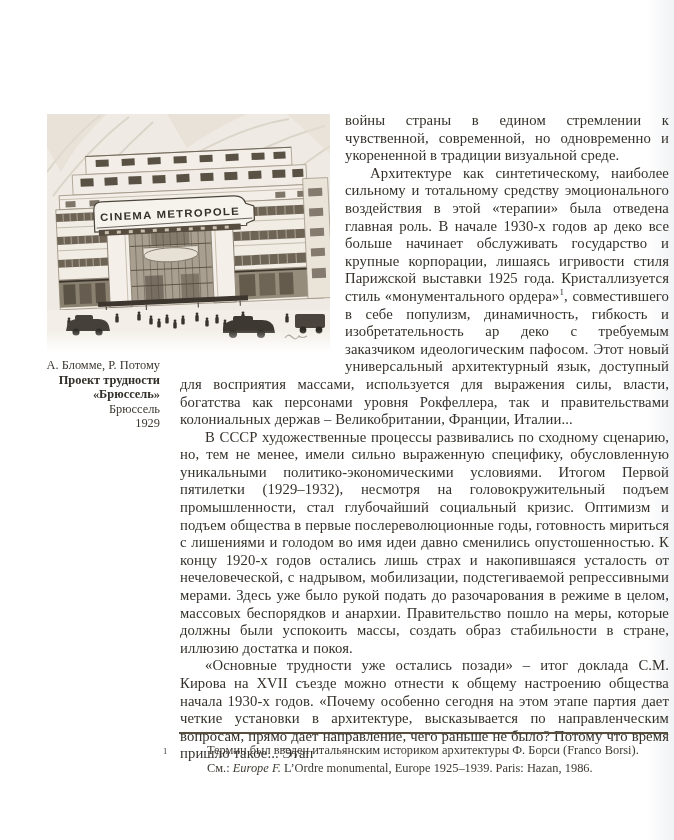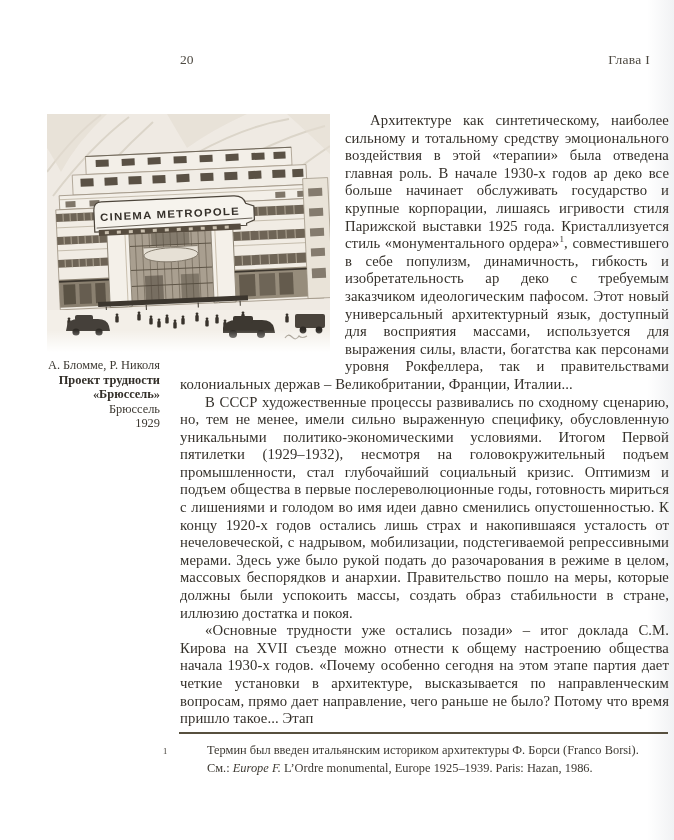--- a/index.html
+++ b/index.html
@@ -36,24 +36,20 @@
     font-size:12.4px;line-height:17.8px;color:#3d3932;}
   .fn-marker{width:44px;font-size:8.5px;padding-top:1px;}
   .fn-text{flex:1;}
   .fn-text i{font-style:italic;}
 </style>
 </head>
 <body>
 
 <div class="page">
 
-  <div class="running-head">
-    <span class="page-number">20</span>
-    <span class="chapter-title">Глава I</span>
-  </div>
 
   <div class="figure">
     <svg viewBox="0 0 283 238" width="283" height="238">
       <defs>
         <linearGradient id="fadeBottom" x1="0" y1="0" x2="0" y2="1">
           <stop offset="0" stop-color="#ffffff" stop-opacity="0"></stop>
           <stop offset="1" stop-color="#ffffff" stop-opacity="1"></stop>
         </linearGradient>
         <g id="fig">
           <circle cx="0" cy="-7.2" r="1.4"></circle>
@@ -307,29 +303,30 @@
           <circle cx="272" cy="216" r="3.4" fill="#2e2a25"></circle>
       </g>
 
       <path d="M238,224 q3,-5 7,-1 t7,-1 q3,3 8,0" stroke="#8d8374" stroke-width="1.2" fill="none"></path>
 
       <rect x="0" y="216" width="283" height="22" fill="url(#fadeBottom)"></rect>
     </svg>
   </div>
 
   <div class="caption">
-    <div>А. Бломме, Р. Николя</div>
+    <div>А. Бломме, Р. Потому</div>
     <div class="cap-bold">Проект трудности</div>
     <div class="cap-bold">«Брюссель»</div>
     <div>Брюссель</div>
     <div>1929</div>
   </div>
 
   <div class="body-text">
     <div class="float-spacer"></div>
+    <p class="continues">войны страны в едином стремлении к чувственной, современной, но одновременно и укорененной в традиции визуальной среде.</p>
     <p><span>Архитектуре как синтетическому, наиболее сильному и тотальному средству эмоционального воздействия в этой «терапии» была отведена главная роль. В начале 1930-х годов ар деко все больше начинает обслуживать государство и крупные корпорации, лишаясь игривости стиля Парижской выставки 1925 года. Кристаллизуется стиль «монументального ордера»</span><sup>1</sup><span>, совместившего в себе популизм, динамичность, гибкость и изобретательность ар деко с требуемым заказчиком идеологическим пафосом. Этот новый универсальный архитектурный язык, доступный для восприятия массами, используется для выражения силы, власти, богатства как персонами уровня Рокфеллера, так и правительствами колониальных держав – Великобритании, Франции, Италии...</span></p>
     <p>В СССР художественные процессы развивались по сходному сценарию, но, тем не менее, имели сильно выраженную специфику, обусловленную уникальными политико-экономическими условиями. Итогом Первой пятилетки (1929–1932), несмотря на головокружительный подъем промышленности, стал глубочайший социальный кризис. Оптимизм и подъем общества в первые послереволюционные годы, готовность мириться с лишениями и голодом во имя идеи давно сменились опустошенностью. К концу 1920-х годов остались лишь страх и накопившаяся усталость от нечеловеческой, с надрывом, мобилизации, подстегиваемой репрессивными мерами. Здесь уже было рукой подать до разочарования в режиме в целом, массовых беспорядков и анархии. Правительство пошло на меры, которые должны были успокоить массы, создать образ стабильности в стране, иллюзию достатка и покоя.</p>
     <p>«Основные трудности уже остались позади» – итог доклада С.М. Кирова на XVII съезде можно отнести к общему настроению общества начала 1930-х годов. «Почему особенно сегодня на этом этапе партия дает четкие установки в архитектуре, высказывается по направленческим вопросам, прямо дает направление, чего раньше не было? Потому что время пришло такое... Этап</p>
   </div>
 
   <div class="fn-rule"></div>
   <div class="footnote">
     <div class="fn-marker">1</div>
     <div class="fn-text">
       <span>Термин был введен итальянским историком архитектуры Ф. Борси (Franco Borsi).</span><br>

